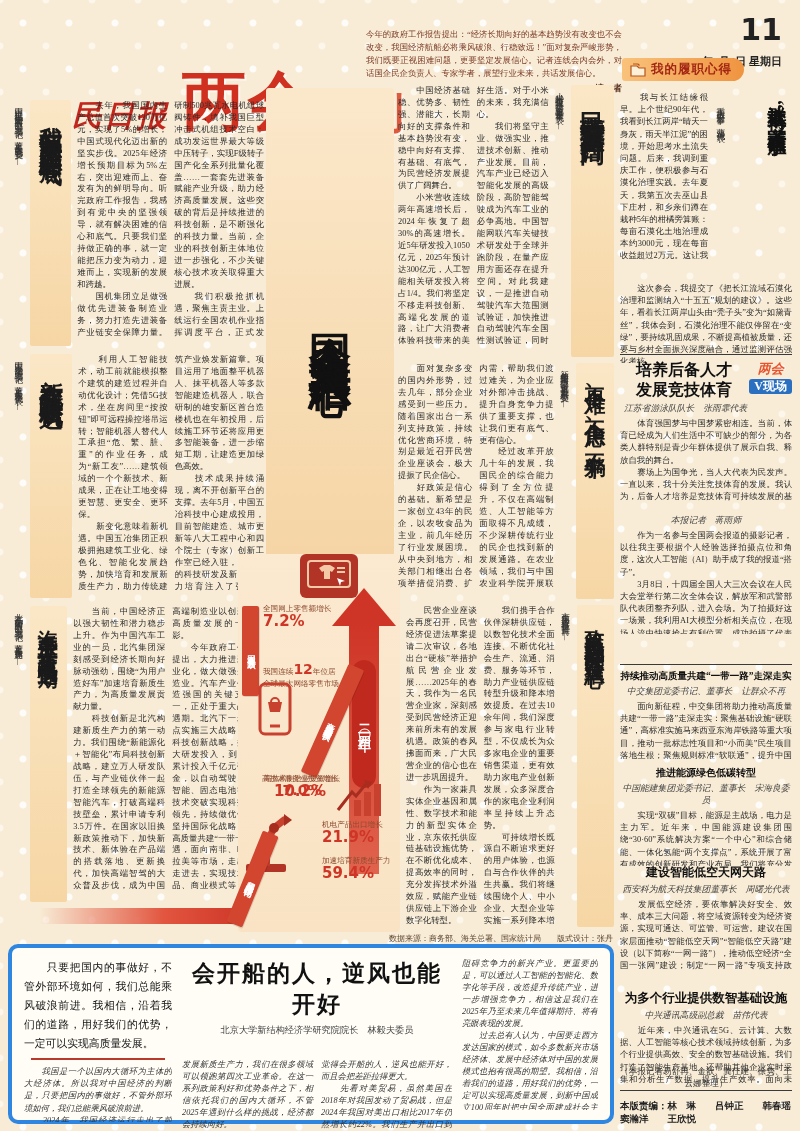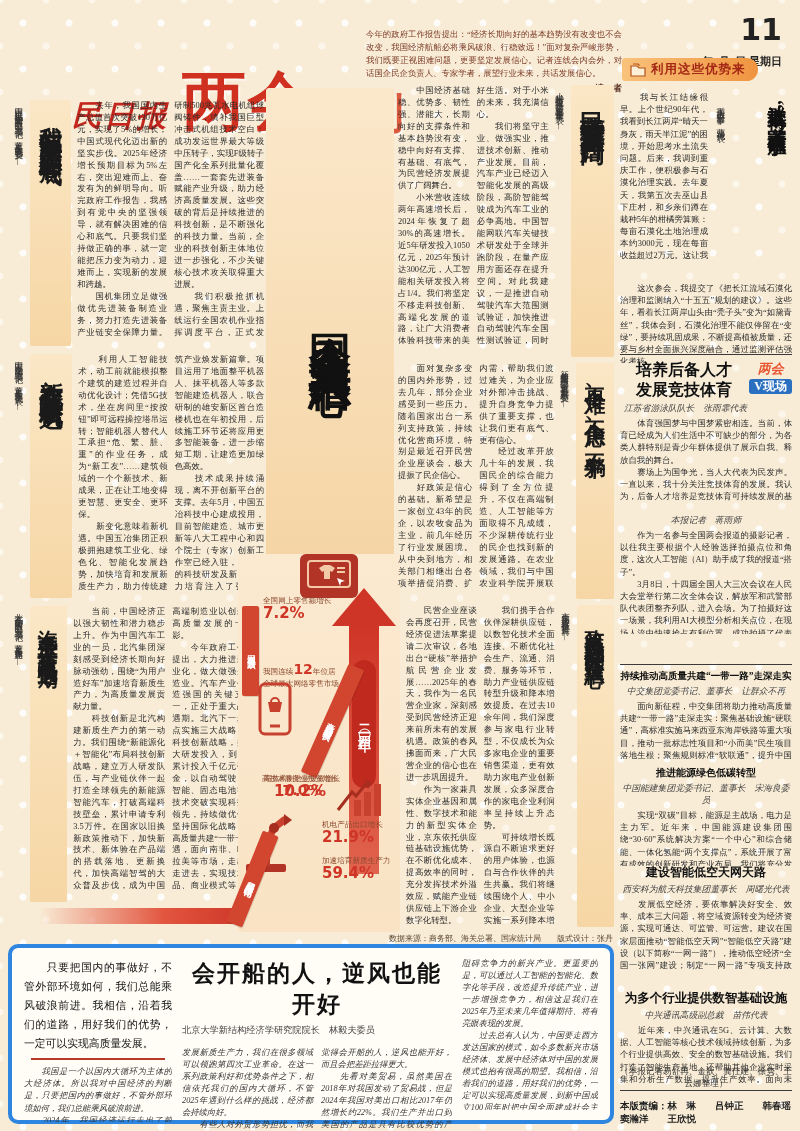--- a/index.html
+++ b/index.html
@@ -55,21 +55,21 @@
   .logo-vx{text-align:center;line-height:1.1;}
   .logo-vx .t{color:#e8542f;font-weight:900;font-size:13px;font-style:italic;display:block;}
   .logo-vx .b{background:#2a6fc0;color:#fff;font-weight:900;font-size:12px;padding:1px 5px;border-radius:3px;display:inline-block;}
   
   .feature{background:#fffdf6;border:4px solid #2e86e0;border-radius:10px;box-sizing:border-box;
            display:grid;grid-template-columns:148px 1fr 136px;gap:10px;padding:10px 12px;}
   .quote{font-size:10.8px;line-height:1.75;color:#111;text-align:justify;}
   .quote-rule{border:0;border-top:2px solid #b93a2b;width:90%;margin:6px auto;}
   .fbody{font-size:8.3px;font-style:italic;line-height:1.45;text-align:justify;white-space:pre-line;overflow:hidden;color:#333;}
   .fhead{font-size:23px;font-weight:900;color:#111;text-align:center;letter-spacing:2px;}
-  .fbyline{font-size:9.2px;color:#444;text-align:left;margin:4px 0 10px;}
+  .fbyline{font-size:9.2px;color:#444;text-align:center;margin:4px 0 22px;}
   .redstrip{background:linear-gradient(90deg,rgba(250,230,205,.2),#e2553f 55%,#c92f22);border-radius:2px;}
   .editors{font-size:9.5px;font-weight:bold;color:#222;}
   .credit-line{font-size:8.6px;color:#333;text-align:center;}
 </style>
 </head>
 <body>
 
 <div class="abs" style="left:40px;top:96px;">
   <span class="paper-logo">人民日报</span>
 </div>
@@ -134,21 +134,21 @@
       <rect x="1" y="1" width="42" height="26" rx="3" fill="none" stroke="#f4c9a8" stroke-width="2"></rect>
       <path d="M12 8 l5 -3 h6 l5 3 -3 4 -2 -1 v8 h-6 v-8 l-2 1 z" fill="#f4c9a8"></path>
       <path d="M30 18 l8 3 -4 1 -1 4 z" fill="#fff"></path>
       <line x1="30" y1="8" x2="38" y2="8" stroke="#f4c9a8" stroke-width="2"></line>
       <line x1="30" y1="12" x2="38" y2="12" stroke="#f4c9a8" stroke-width="2"></line>
     </svg>
   </div>
 
   <div class="abs ribbon" style="left:4px;top:52px;width:15px;height:84px;padding:3px 1px;">网上零售活跃</div>
 
-  <div class="abs" style="left:25px;top:42px;width:72px;">
+  <div class="abs" style="left:25px;top:50px;width:72px;">
     <div class="stat-label">全国网上零售额增长</div>
     <div class="stat-value">7.2%</div>
   </div>
   <div class="abs stat-label" style="left:25px;top:107px;width:80px;">
     <span>我国连续</span><span style="font-size:14px;font-weight:900;color:#cf3526;font-family:'DejaVu Sans',sans-serif;">12</span><span>年位居全球最大网络零售市场</span>
   </div>
 
   <svg class="abs" style="left:20px;top:128px;" width="34" height="54" viewBox="0 0 34 54">
     <rect x="2" y="2" width="30" height="50" rx="5" fill="none" stroke="#c8402e" stroke-width="3"></rect>
     <path d="M10 20 h14 l-2 10 h-10 z" fill="#c8402e"></path>
@@ -231,21 +231,21 @@
 　　（本报记者韩春瑶采访整理）</div>
   <div class="byline-v">京东集团首席执行官许冉——</div>
   <div class="vhead" style="font-size:20px;">政策春风巩固提升民营企业信心</div>
 </div>
 
 <div class="abs badge-duty" style="left:622px;top:58px;">
   <svg width="16" height="14" viewBox="0 0 16 14">
     <path d="M1 3 h6 l2 2 h6 v8 h-14 z" fill="#fdf0d8" stroke="#b4541e" stroke-width="1.2"></path>
     <path d="M3 1 h5 l1.5 1.5" fill="none" stroke="#b4541e" stroke-width="1.2"></path>
   </svg>
-  <span>利用这些优势来</span>
+  <span>我的履职心得</span>
 </div>
 
 <div class="abs" style="left:620px;top:90px;width:172px;height:262px;">
   <div class="rbody abs" style="left:0;top:2px;width:88px;height:172px;">　　我与长江结缘很早。上个世纪90年代，我看到长江两岸“晴天一身灰，雨天半江泥”的困境，开始思考水土流失问题。后来，我调到重庆工作，便积极参与石漠化治理实践。去年夏天，我第五次去巫山县下庄村，和乡亲们蹲在栽种5年的柑橘旁算账：每亩石漠化土地治理成本约3000元，现在每亩收益超过2万元。这让我深刻认识到：治山治水应该与富民兴业同频共振。
 　　如何同频共振？既要算清生态账，摸准石漠化治理从面积管控向质量提升转型的脉搏；更要算好民生账，破解“守着青山饿肚子”的悖论。</div>
   <div class="byline-v abs" style="left:96px;top:10px;height:166px;">重庆市政府参事　曹清尧代表</div>
   <div class="vtext abs" style="right:2px;top:0;height:178px;font-size:19px;font-weight:900;letter-spacing:2px;color:#111;">让群众不再“守着青山饿肚子”</div>
   <div class="rbody abs" style="left:0;top:182px;width:172px;height:80px;margin-top:11px;">　　这次参会，我提交了《把长江流域石漠化治理和监测纳入“十五五”规划的建议》。这些年，看着长江两岸山头由“秃子头”变为“如黛青丝”，我体会到，石漠化治理不能仅停留在“变绿”，要持续巩固成果，不断提高植被质量，还要与乡村全面振兴深度融合，通过监测评估强化考核。
 　　既要让母亲河水葆生机，更要让两岸群众在守护绿水青山中收获金山银山。那些山坡上的绿意、河畔的笑声、田间的期盼，都在鞭策我继续努力。
 　　（本报记者刘新吾采访整理）</div>

